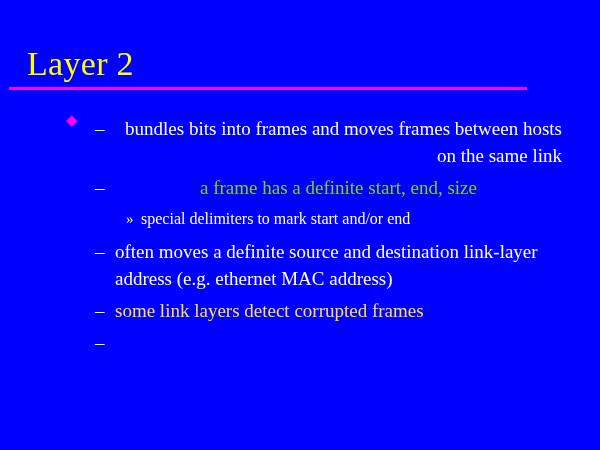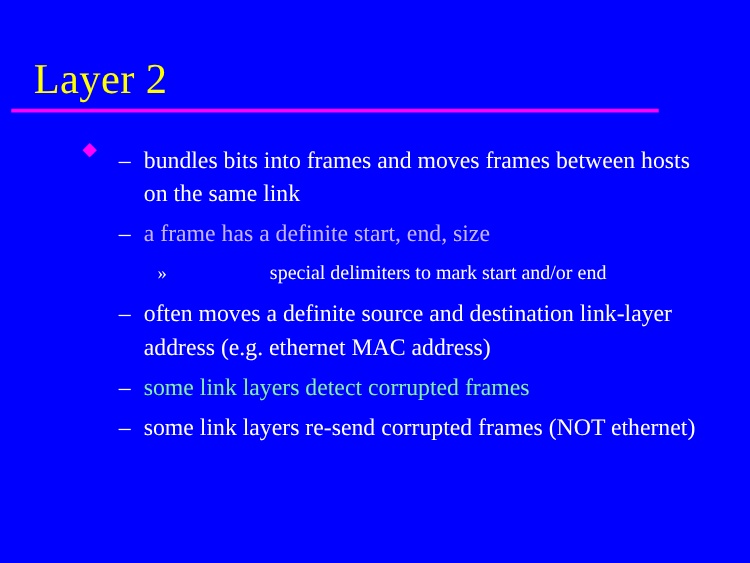--- a/index.html
+++ b/index.html
@@ -138,37 +138,36 @@
     <div id="title-rule" style="background: rgb(255, 0, 255);"></div>
   </div>
 
   <div id="outline">
 
   <div class="bullet-row lvl1">
         <span class="marker" style="color: rgb(255, 0, 255);">◆</span>
       </div>
       <div class="bullet-row lvl2">
         <span class="marker">–</span>
-        <span class="bullet-text" style="color: rgb(255, 255, 255);">bundles bits into frames and moves frames between hosts on the same link</span>
+        <span class="bullet-text" style="color: rgb(255, 255, 255); text-align: right;">bundles bits into frames and moves frames between hosts on the same link</span>
       </div>
       <div class="bullet-row lvl2">
         <span class="marker">–</span>
-        <span class="bullet-text" style="color: #c4b5fd;">a frame has a definite start, end, size</span>
+        <span class="bullet-text" style="color: #84cc16; text-align: center;">a frame has a definite start, end, size</span>
       </div>
       <div class="bullet-row lvl3">
         <span class="marker">»</span>
-        <span class="bullet-text" style="color: rgb(255, 255, 255); text-align: center;">special delimiters to mark start and/or end</span>
+        <span class="bullet-text" style="color: rgb(255, 255, 255);">special delimiters to mark start and/or end</span>
       </div>
       <div class="bullet-row lvl2">
         <span class="marker">–</span>
         <span class="bullet-text" style="color: rgb(255, 255, 255);">often moves a definite source and destination link-layer address (e.g. ethernet MAC address)</span>
       </div>
       <div class="bullet-row lvl2">
         <span class="marker">–</span>
-        <span class="bullet-text" style="color: #86efac;">some link layers detect corrupted frames</span>
+        <span class="bullet-text" style="color: #fde047;">some link layers detect corrupted frames</span>
       </div>
       <div class="bullet-row lvl2">
         <span class="marker">–</span>
-        <span class="bullet-text" style="color: rgb(255, 255, 255);">some link layers re-send corrupted frames (NOT ethernet)</span>
       </div>
     </div>
 
 </div>
 
 </body></html>

